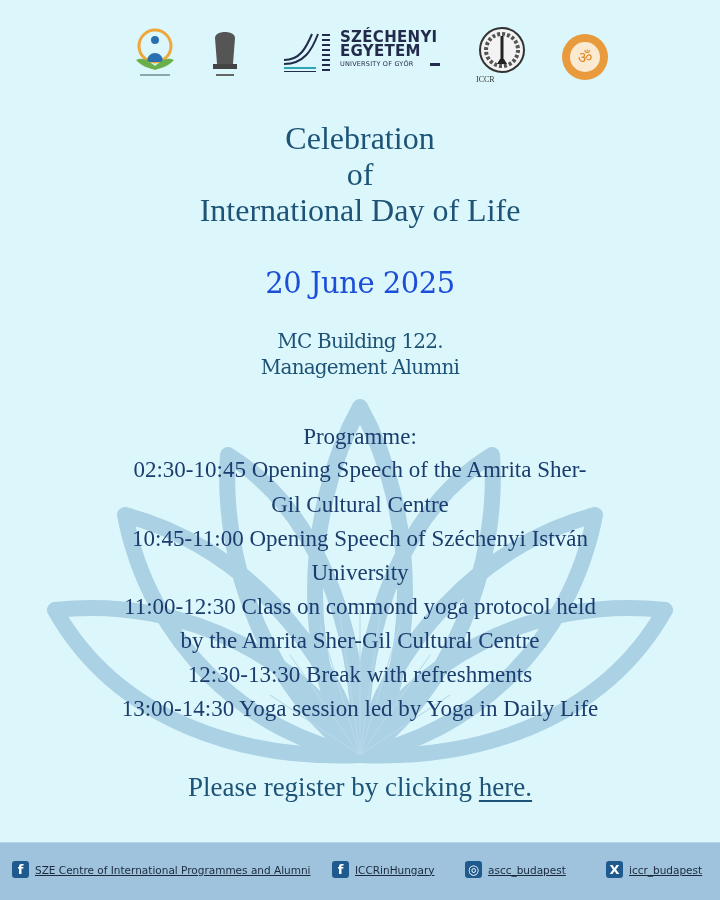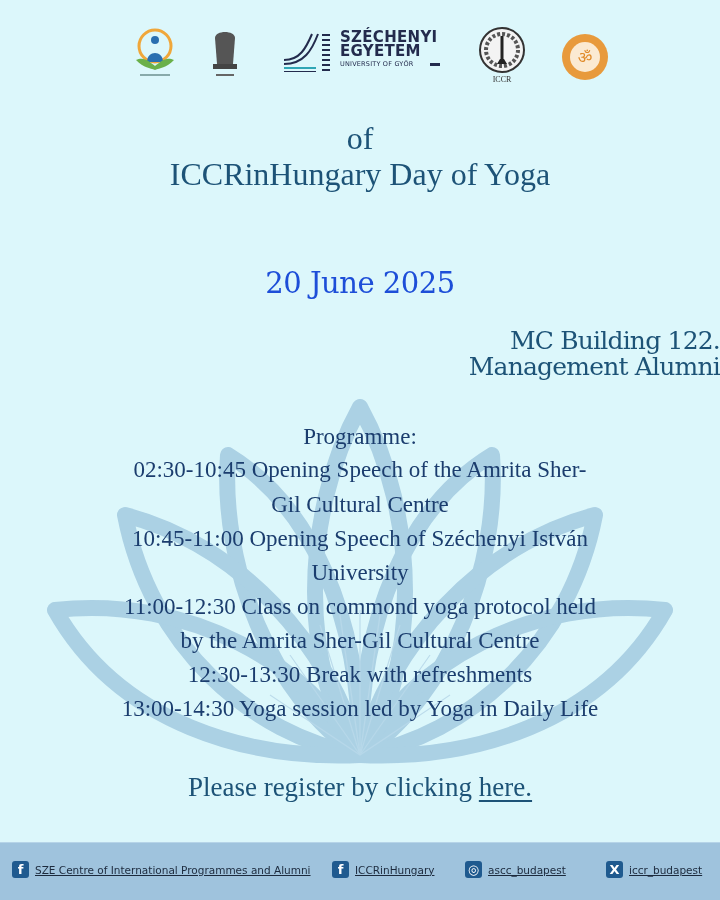--- a/index.html
+++ b/index.html
@@ -17,30 +17,30 @@
   .logo { position: absolute; }
   .logo-idy { left: 132px; top: 4px; width: 46px; height: 54px; }
   .logo-emblem { left: 207px; top: 2px; width: 36px; height: 56px; }
   .logo-sze { left: 282px; top: 8px; width: 160px; height: 42px; }
   .logo-iccr { left: 476px; top: 4px; width: 52px; height: 58px; }
   .logo-yidl { left: 560px; top: 10px; width: 50px; height: 50px; }
 
   .sze-text { position: absolute; left: 58px; top: 0; font-family: "DejaVu Sans", sans-serif; font-weight: bold; color: #232b4d; font-size: 15px; line-height: 14px; letter-spacing: 0.3px; }
   .sze-sub { position: absolute; left: 58px; top: 30px; font-family: "DejaVu Sans", sans-serif; font-size: 6.5px; color: #232b4d; letter-spacing: 0.2px; }
   .sze-dash { position: absolute; left: 148px; top: 33px; width: 10px; height: 3px; background: #232b4d; }
-  .iccr-label { position: absolute; left: 0; bottom: 0; width: 100%; text-align: center; font-size: 8px; color: #333; font-family: "Liberation Serif", serif; }
+  .iccr-label { position: absolute; left: 0; bottom: 0; width: 100%; font-size: 8px; color: #333; font-family: "Liberation Serif", serif; }
 
   
   .lotus { position: absolute; left: 0; top: 395px; width: 720px; height: 390px; }
 
   
   .center { position: absolute; left: 0; width: 720px; text-align: center; }
   .title { top: 120px; font-size: 32px; line-height: 36px; color: #1d5377; font-family: "Liberation Serif", serif; }
   .date { top: 266px; font-size: 29px; color: #1d4ed8; font-family: "DejaVu Serif", serif; font-weight: normal; letter-spacing: -0.5px; }
-  .loc { top: 328px; font-size: 25px; line-height: 26px; color: #1d5377; font-family: "DejaVu Serif", serif; letter-spacing: -0.8px; text-align: right; }
+  .loc { top: 328px; font-size: 20px; line-height: 26px; color: #1d5377; font-family: "DejaVu Serif", serif; letter-spacing: -0.8px; }
 
   .programme { top: 422px; font-family: "Liberation Serif", serif; color: #1b3d6e; font-size: 23px; }
   .programme .prog-head { line-height: 30px; }
   .programme .prog-item { line-height: 35px; padding: 0 80px; }
   .programme .prog-item.tight { line-height: 34px; }
 
   .register { top: 772px; font-size: 27px; font-family: "Liberation Serif", serif; color: #1d5377; }
   .register a { color: #1d5377; text-decoration: underline; text-decoration-thickness: 2px; text-underline-offset: 4px; }
 
   
@@ -148,22 +148,23 @@
       <div class="iccr-label">ICCR</div>
     </div>
     <svg class="logo logo-yidl" viewBox="0 0 50 50">
       <circle cx="25" cy="25" r="23" fill="#e89a3c"></circle>
       <circle cx="25" cy="25" r="15" fill="#fbead2"></circle>
       <text x="25" y="31" text-anchor="middle" font-size="16" fill="#e08a28" font-family="DejaVu Sans, sans-serif">ॐ</text>
     </svg>
   </div>
 
   <div class="center title">
+    <div>Celebration</div>
     <div>of</div>
-    <div>ICCRinHungary Day of Yoga</div>
+    <div>International Day of Life</div>
   </div>
 
   <div class="center date">20 June 2025</div>
 
   <div class="center loc">
     <div>MC Building 122.</div>
     <div>Management Alumni</div>
   </div>
 
   <div class="center programme">

